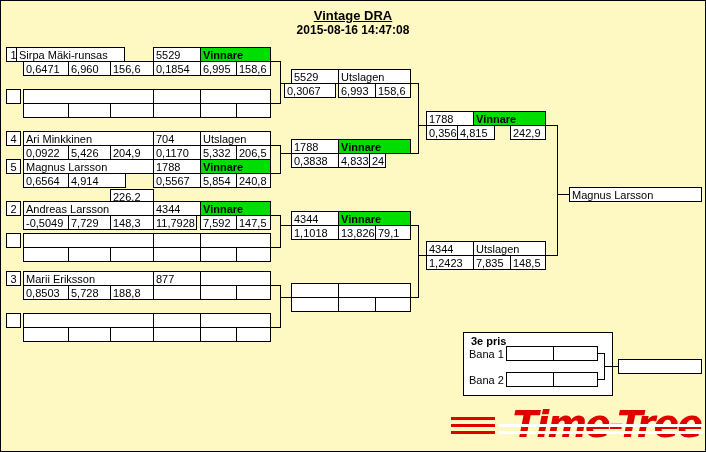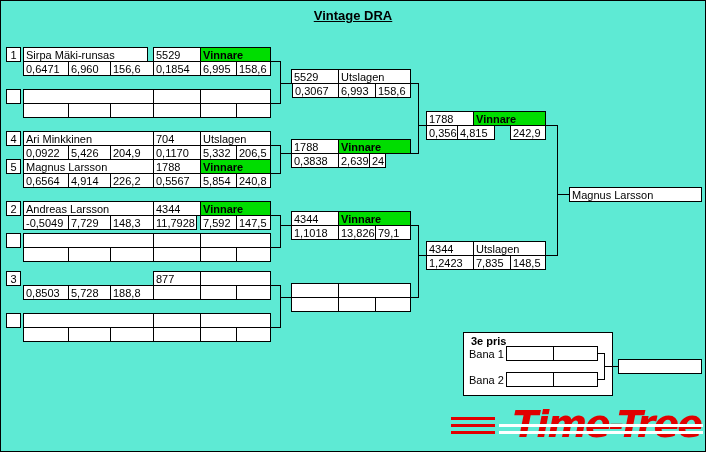--- a/index.html
+++ b/index.html
@@ -1,18 +1,18 @@
 <!DOCTYPE html>
 <html style="--winner_bg: #00dd00; --logo_red: #e10000;"><head>
 <meta charset="utf-8">
 <style>
   *{margin:0;padding:0;box-sizing:border-box}
   html,body{background:#fff}
   body{width:706px;height:452px;font-family:"Liberation Sans",sans-serif;color:#000}
-  .page{position:relative;width:706px;height:452px;border:1px solid #000;background:#5eead4;overflow:hidden}
+  .page{position:relative;width:706px;height:452px;border:1px solid #000;background:#fef9c3;overflow:hidden}
   .title{position:absolute;top:7px;left:0;width:100%;text-align:center;font-size:13px;font-weight:bold;text-decoration:underline}
   .timestamp{position:absolute;top:22px;left:0;width:100%;text-align:center;font-size:12px;font-weight:bold}
   .cell{position:absolute;height:15px;border:1px solid #000;background:#fff;font-size:11px;line-height:12px;padding:1px 2px 0 2px;white-space:nowrap;overflow:hidden}
   .seed{text-align:center;padding:1px 0 0 0}
   .status.win{background:var(--winner_bg,#00dd00);font-weight:bold}
   .hline{position:absolute;height:1px;background:#000}
   .vline{position:absolute;width:1px;background:#000}
   .groupbox{position:absolute;border:1px solid #000;background:#fff}
   .label{position:absolute;font-size:11px;white-space:nowrap}
   .bold{font-weight:bold}
@@ -20,58 +20,60 @@
   .logo-text{position:absolute;right:2px;top:0;width:100%;text-align:right;font-size:38px;font-weight:bold;font-style:italic;letter-spacing:-2px;line-height:42px;color:var(--logo_red,#e10000);font-family:"DejaVu Sans",sans-serif}
   .logo-bar{position:absolute;height:3px;background:var(--logo_red,#e10000)}
   .logo-cut{position:absolute;height:3px;background:#fff}
 </style>
 </head>
 <body>
 
 <div class="page">
 
   <div class="title">Vintage DRA</div>
+  <div class="timestamp">2015-08-16 14:47:08</div>
 
   <div class="cell seed" style="left:5px;top:46px;width:15px">1</div>
-  <div class="cell" style="left:22px;top:46px;width:125px">Sirpa Mäki-runsas</div>
+  <div class="cell" style="left:15px;top:46px;width:109px">Sirpa Mäki-runsas</div>
   <div class="cell" style="left:22px;top:60px;width:46px">0,6471</div>
   <div class="cell" style="left:67px;top:60px;width:43px">6,960</div>
   <div class="cell" style="left:109px;top:60px;width:44px">156,6</div>
 
   <div class="cell seed" style="left:5px;top:88px;width:15px"></div>
   <div class="cell" style="left:22px;top:88px;width:131px"></div>
   <div class="cell" style="left:22px;top:102px;width:46px"></div>
   <div class="cell" style="left:67px;top:102px;width:43px"></div>
   <div class="cell" style="left:109px;top:102px;width:44px"></div>
 
   <div class="cell seed" style="left:5px;top:130px;width:15px">4</div>
   <div class="cell" style="left:22px;top:130px;width:156px">Ari Minkkinen</div>
   <div class="cell" style="left:22px;top:144px;width:46px">0,0922</div>
   <div class="cell" style="left:67px;top:144px;width:43px">5,426</div>
   <div class="cell" style="left:109px;top:144px;width:44px">204,9</div>
 
   <div class="cell seed" style="left:5px;top:158px;width:15px">5</div>
   <div class="cell" style="left:22px;top:158px;width:131px">Magnus Larsson</div>
   <div class="cell" style="left:22px;top:172px;width:46px">0,6564</div>
   <div class="cell" style="left:67px;top:172px;width:58px">4,914</div>
-  <div class="cell" style="left:109px;top:172px;width:68px">226,2</div>
+  <div class="cell" style="left:109px;top:188px;width:44px">226,2</div>
 
   <div class="cell seed" style="left:5px;top:200px;width:15px">2</div>
   <div class="cell" style="left:22px;top:200px;width:131px">Andreas Larsson</div>
   <div class="cell" style="left:22px;top:214px;width:46px">-0,5049</div>
   <div class="cell" style="left:67px;top:214px;width:43px">7,729</div>
   <div class="cell" style="left:109px;top:214px;width:44px">148,3</div>
 
   <div class="cell seed" style="left:5px;top:232px;width:15px"></div>
   <div class="cell" style="left:22px;top:232px;width:131px"></div>
   <div class="cell" style="left:22px;top:246px;width:46px"></div>
   <div class="cell" style="left:67px;top:246px;width:43px"></div>
   <div class="cell" style="left:109px;top:246px;width:44px"></div>
 
   <div class="cell seed" style="left:5px;top:270px;width:15px">3</div>
+  <div class="cell" style="left:22px;top:270px;width:131px">Marii Eriksson</div>
   <div class="cell" style="left:22px;top:284px;width:46px">0,8503</div>
   <div class="cell" style="left:67px;top:284px;width:43px">5,728</div>
   <div class="cell" style="left:109px;top:284px;width:44px">188,8</div>
 
   <div class="cell seed" style="left:5px;top:312px;width:15px"></div>
   <div class="cell" style="left:22px;top:312px;width:131px"></div>
   <div class="cell" style="left:22px;top:326px;width:46px"></div>
   <div class="cell" style="left:67px;top:326px;width:43px"></div>
   <div class="cell" style="left:109px;top:326px;width:44px"></div>
 
@@ -118,28 +120,28 @@
   <div class="cell" style="left:235px;top:284px;width:35px"></div>
 
   <div class="cell" style="left:152px;top:312px;width:48px"></div>
   <div class="cell status" style="left:199px;top:312px;width:71px"></div>
   <div class="cell" style="left:152px;top:326px;width:48px"></div>
   <div class="cell" style="left:199px;top:326px;width:37px"></div>
   <div class="cell" style="left:235px;top:326px;width:35px"></div>
 
   <div class="cell" style="left:290px;top:68px;width:48px">5529</div>
   <div class="cell status" style="left:337px;top:68px;width:73px">Utslagen</div>
-  <div class="cell" style="left:291px;top:82px;width:52px">0,3067</div>
+  <div class="cell" style="left:283px;top:82px;width:52px">0,3067</div>
   <div class="cell" style="left:337px;top:82px;width:38px">6,993</div>
   <div class="cell" style="left:374px;top:82px;width:36px">158,6</div>
 
   <div class="cell" style="left:290px;top:138px;width:48px">1788</div>
   <div class="cell status win" style="left:337px;top:138px;width:73px">Vinnare</div>
   <div class="cell" style="left:290px;top:152px;width:48px">0,3838</div>
-  <div class="cell" style="left:337px;top:152px;width:38px">2,639</div>
+  <div class="cell" style="left:337px;top:152px;width:38px">4,833</div>
   <div class="cell" style="left:368px;top:152px;width:17px">241,7</div>
 
   <div class="cell" style="left:290px;top:210px;width:48px">4344</div>
   <div class="cell status win" style="left:337px;top:210px;width:73px">Vinnare</div>
   <div class="cell" style="left:290px;top:224px;width:48px">1,1018</div>
   <div class="cell" style="left:337px;top:224px;width:38px">13,826</div>
   <div class="cell" style="left:374px;top:224px;width:36px">79,1</div>
 
   <div class="cell" style="left:290px;top:282px;width:48px"></div>
   <div class="cell status" style="left:337px;top:282px;width:73px"></div>

